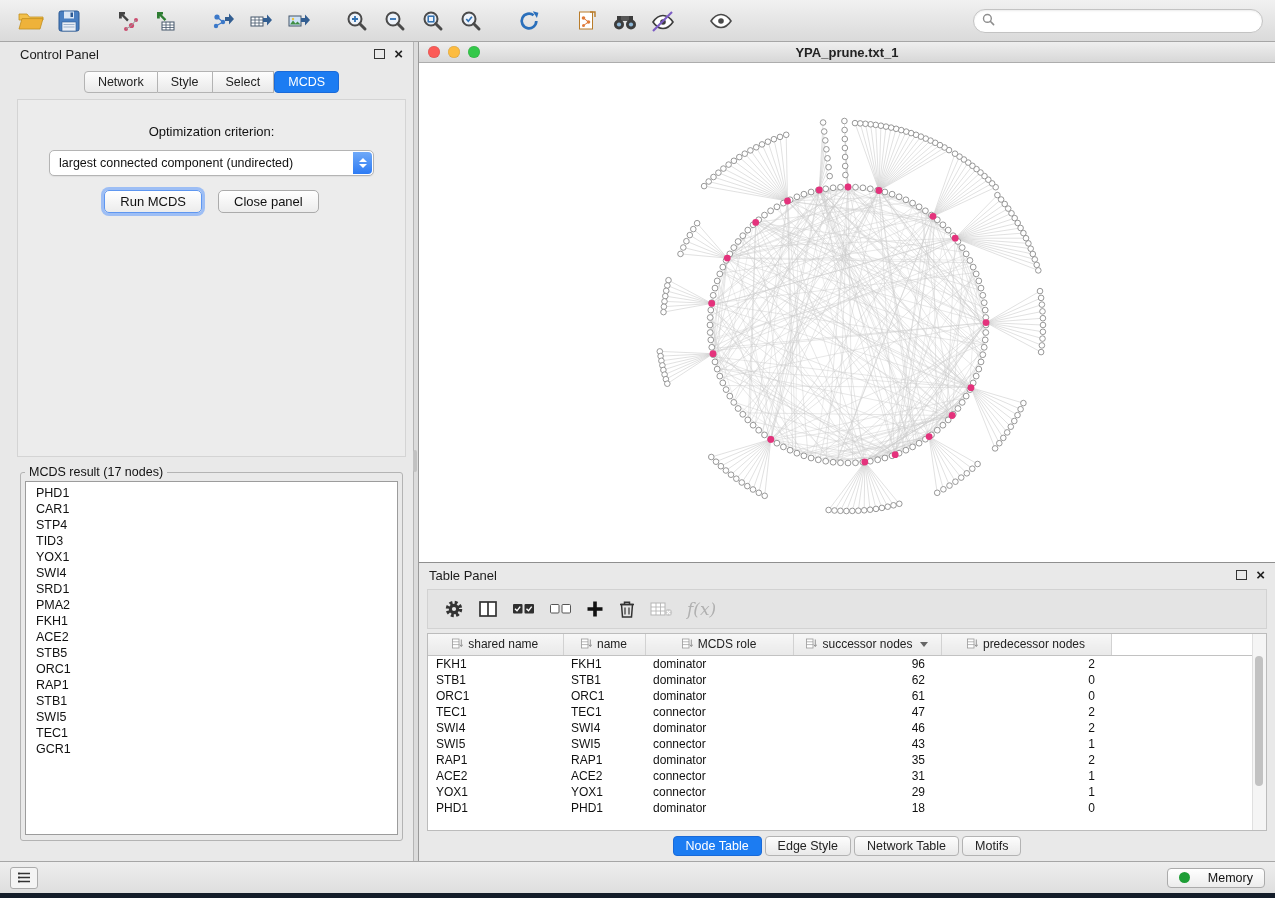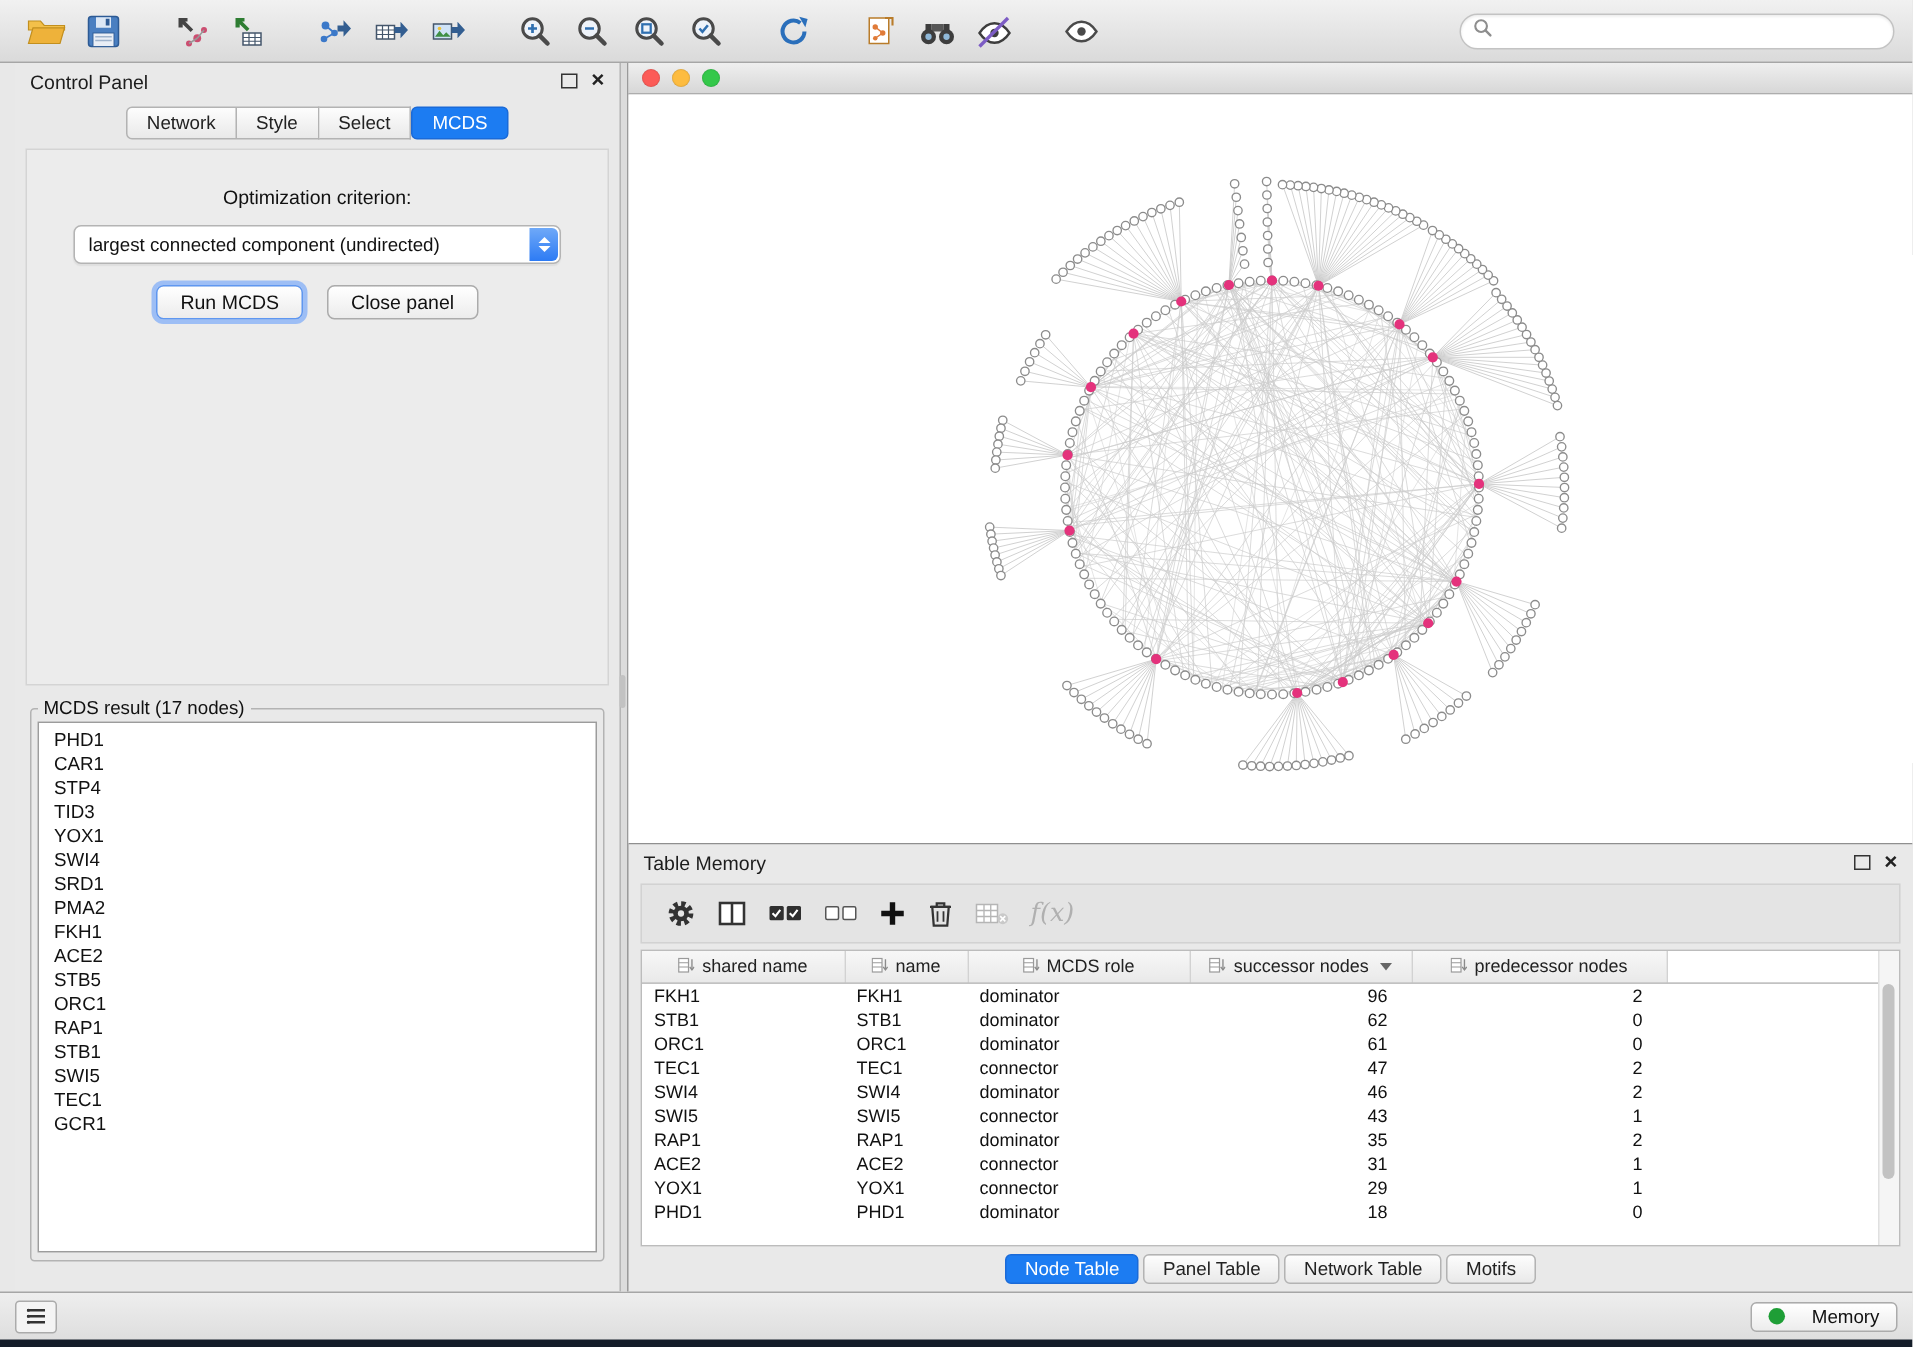--- a/index.html
+++ b/index.html
@@ -288,20 +288,21 @@
 
     <section class="right-col">
 
       <div class="network-window">
         <div class="net-titlebar">
           <span class="traffic">
             <span class="light red"></span>
             <span class="light yellow"></span>
             <span class="light green"></span>
           </span>
+          <span class="net-title">YPA_prune.txt_1</span>
         </div>
         <div class="net-canvas">
           <svg id="network-svg" viewBox="0 0 866 498" width="866" height="498">
               <line x1="292.7" y1="240.4" x2="556.7" y2="209.6" stroke="#cccccc" stroke-width="0.55" opacity="0.85"></line>
               <line x1="292.7" y1="240.4" x2="565.5" y2="282.0" stroke="#cccccc" stroke-width="0.55" opacity="0.85"></line>
               <line x1="292.7" y1="240.4" x2="385.6" y2="393.0" stroke="#cccccc" stroke-width="0.55" opacity="0.85"></line>
               <line x1="292.7" y1="240.4" x2="292.3" y2="280.5" stroke="#cccccc" stroke-width="0.55" opacity="0.85"></line>
               <line x1="292.7" y1="240.4" x2="314.6" y2="184.8" stroke="#cccccc" stroke-width="0.55" opacity="0.85"></line>
               <line x1="292.7" y1="240.4" x2="294.1" y2="232.9" stroke="#cccccc" stroke-width="0.55" opacity="0.85"></line>
               <line x1="292.7" y1="240.4" x2="437.7" y2="124.3" stroke="#cccccc" stroke-width="0.55" opacity="0.85"></line>
@@ -1029,21 +1030,21 @@
               <circle cx="476.2" cy="391.7" r="3.4" fill="#e4327c"></circle>
               <circle cx="445.8" cy="399.0" r="3.4" fill="#e4327c"></circle>
               <circle cx="351.8" cy="376.4" r="3.4" fill="#e4327c"></circle>
               <circle cx="294.0" cy="290.7" r="3.4" fill="#e4327c"></circle>
             </svg>
         </div>
       </div>
 
       <div class="table-panel">
         <div class="panel-header">
-          <span class="panel-title">Table Memory</span>
+          <span class="panel-title">Table Panel</span>
           <span class="win-ctrls">
             <span class="float-ico"></span>
             <span class="close-ico">×</span>
           </span>
         </div>
         <div class="tp-toolbar">
           <span class="tp-btn">
               <svg width="20" height="20" viewBox="0 0 20 20">
                 <circle cx="10" cy="10" r="6" fill="none" stroke="#333" stroke-width="4.5" stroke-dasharray="2.6 2.1"></circle>
                 <circle cx="10" cy="10" r="5.2" fill="#333"></circle>
@@ -1221,21 +1222,21 @@
                   <td></td>
                 </tr>
               </tbody>
           </table>
           <div class="vscroll">
               <div class="vthumb"></div>
             </div>
         </div>
         <div class="tp-tabs" id="tp-tabs">
             <div class="tp-tab active">Node Table</div>
-            <div class="tp-tab">Panel Table</div>
+            <div class="tp-tab">Edge Style</div>
             <div class="tp-tab">Network Table</div>
             <div class="tp-tab">Motifs</div>
           </div>
       </div>
 
     </section>
   </div>
 
   <div class="statusbar">
     <div class="menu-btn">

